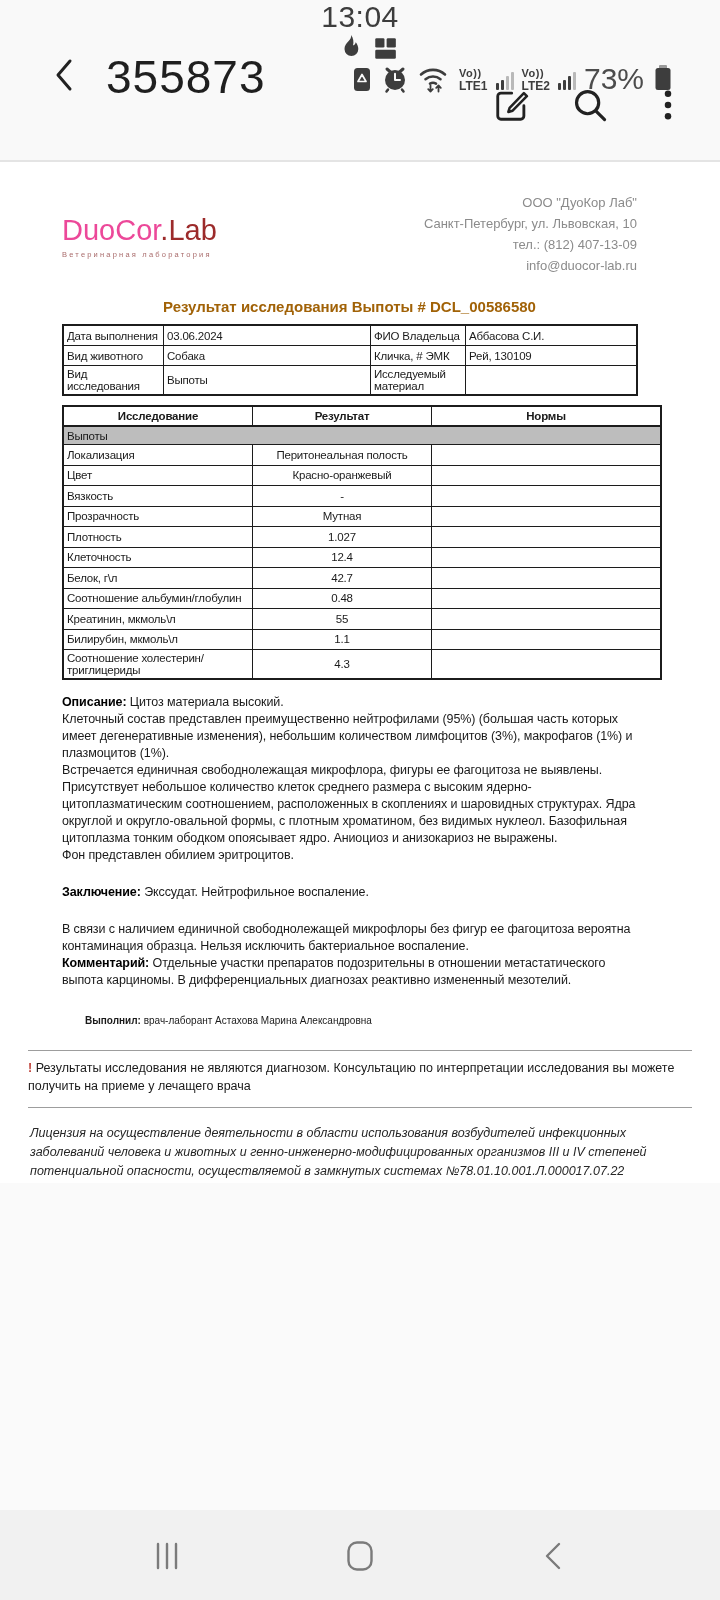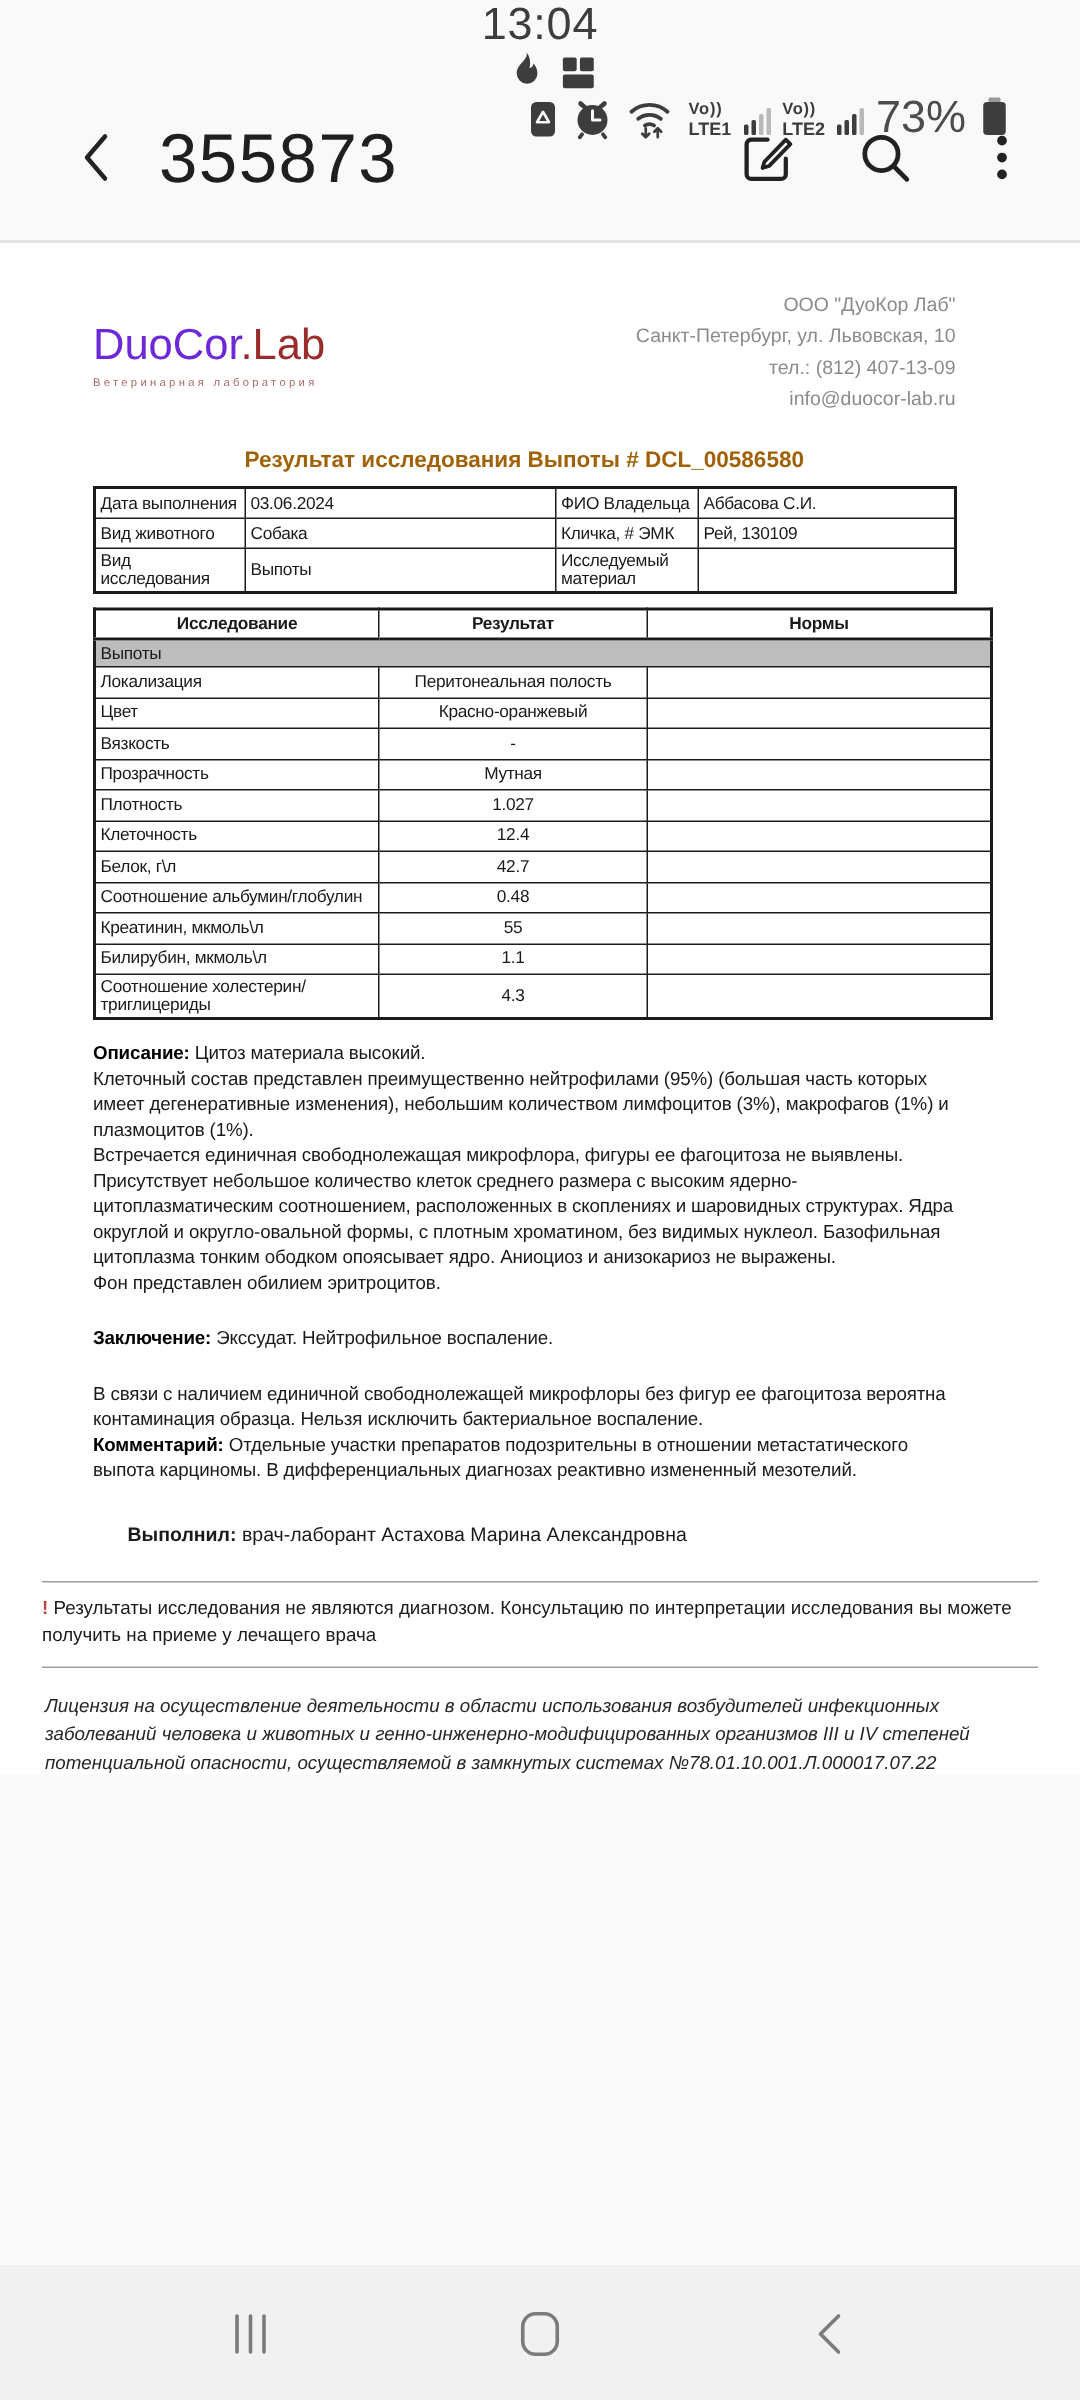--- a/index.html
+++ b/index.html
@@ -17,31 +17,31 @@
   .status-right{margin-left:auto;display:flex;align-items:flex-end;gap:8px;}
   .sicon{display:block;}
   .volte{display:flex;flex-direction:column;align-items:flex-start;line-height:1;color:#3d3d3d;margin-bottom:2px;}
   .volte .vo{font-size:11px;font-weight:bold;letter-spacing:0.5px;}
   .volte .lte{font-size:12px;font-weight:bold;margin-top:1px;}
   .sigbars{display:flex;align-items:flex-end;gap:2px;margin-bottom:4px;}
   .sigbars i{display:block;width:3px;background:#3d3d3d;border-radius:1px;}
   .sigbars i.dim{background:#b9b9b9;}
   .batt-pct{font-size:30px;color:#4c4c4c;margin-bottom:-2px;}
   
-  .app-bar{height:110px;display:flex;align-items:center;padding:0 30px 0 44px;}
+  .app-bar{height:110px;display:flex;padding:0 30px 0 44px;}
   .back-btn{width:40px;height:50px;display:flex;align-items:center;justify-content:center;}
   .app-title{font-size:46px;font-weight:500;color:#1f1f1f;margin-left:22px;letter-spacing:1px;}
   .app-actions{margin-left:auto;display:flex;align-items:center;gap:34px;}
   .icon-btn{width:44px;height:44px;display:flex;align-items:center;justify-content:center;}
   
   .document{background:#ffffff;height:1021px;overflow:hidden;}
   .doc-header{display:flex;justify-content:space-between;padding:30px 83px 0 62px;}
   .logo-block{margin-top:24px;}
   .logo-line{font-size:29px;line-height:1;}
-  .logo-gray{color:#6d28d9;}
+  .logo-gray{color:#ec4899;}
   .logo-red{color:#9c2b2b;}
   .logo-sub{font-size:7.5px;letter-spacing:2.2px;color:#a96b6b;margin-top:5px;}
   .company{text-align:right;color:#8b8b8b;font-size:13px;line-height:21px;}
   .report-title{width:575px;margin:22px 0 0 62px;text-align:center;font-size:15px;font-weight:bold;color:#a16207;}
   
   table{border-collapse:collapse;margin:9px 0 0 62px;width:576px;table-layout:fixed;}
   table,td,th{border:1px solid #1c1c1c;}
   table{border:2px solid #1c1c1c;}
   td,th{font-size:11.5px;letter-spacing:-0.2px;padding:2px 3px;vertical-align:middle;color:#1a1a1a;overflow:hidden;}
   .info-table td{height:15px;}
@@ -50,21 +50,21 @@
   .info-table .lbl2{width:88px;}
   .res-table th{font-weight:bold;text-align:center;height:14px;border-bottom:2px solid #1c1c1c;}
   .res-table .c-name{width:182px;}
   .res-table .c-res{width:172px;text-align:center;}
   .res-table .c-norm{width:222px;}
   .res-table td{height:15.5px;}
   .group-row td{background:#bdbdbd;height:13px;}
   
   .text-block{margin:14px 0 0 62px;width:578px;font-size:12.5px;line-height:17px;color:#1a1a1a;letter-spacing:-0.1px;}
   .text-block b{color:#000;}
-  .performed{margin:26px 0 0 85px;font-size:13px;}
+  .performed{margin:26px 0 0 85px;font-size:10px;}
   .foot-rule{border:none;border-top:1px solid #9d9d9d;margin:24px 28px 0 28px;}
   .disclaimer{margin:8px 28px 0 28px;font-size:12.5px;line-height:18px;color:#1a1a1a;}
   .disclaimer .excl{color:#c0443c;font-weight:bold;}
   .license{margin:16px 28px 0 30px;font-size:12.5px;line-height:19px;font-style:italic;color:#262626;}
   
   .below-doc{height:327px;background:#fafafa;}
   .nav-bar{height:92px;background:#f1f1f1;display:flex;align-items:center;justify-content:space-between;padding:0 142px;}
   .nav-btn{width:50px;height:50px;display:flex;align-items:center;justify-content:center;}
 </style>
 </head>

